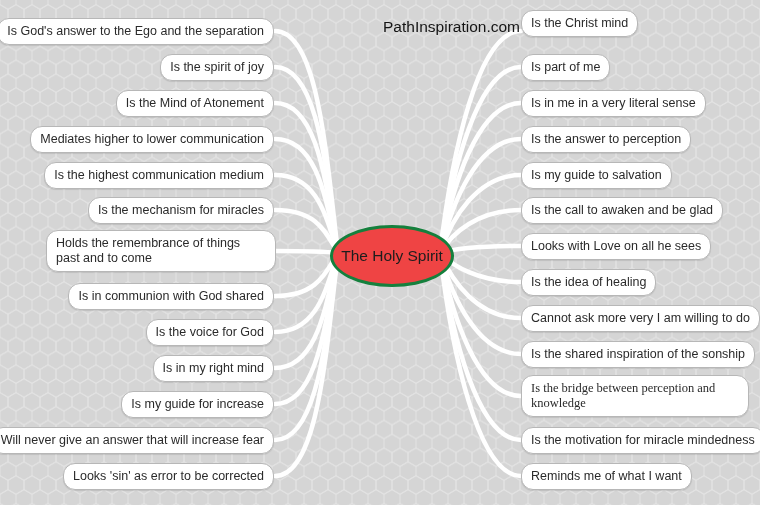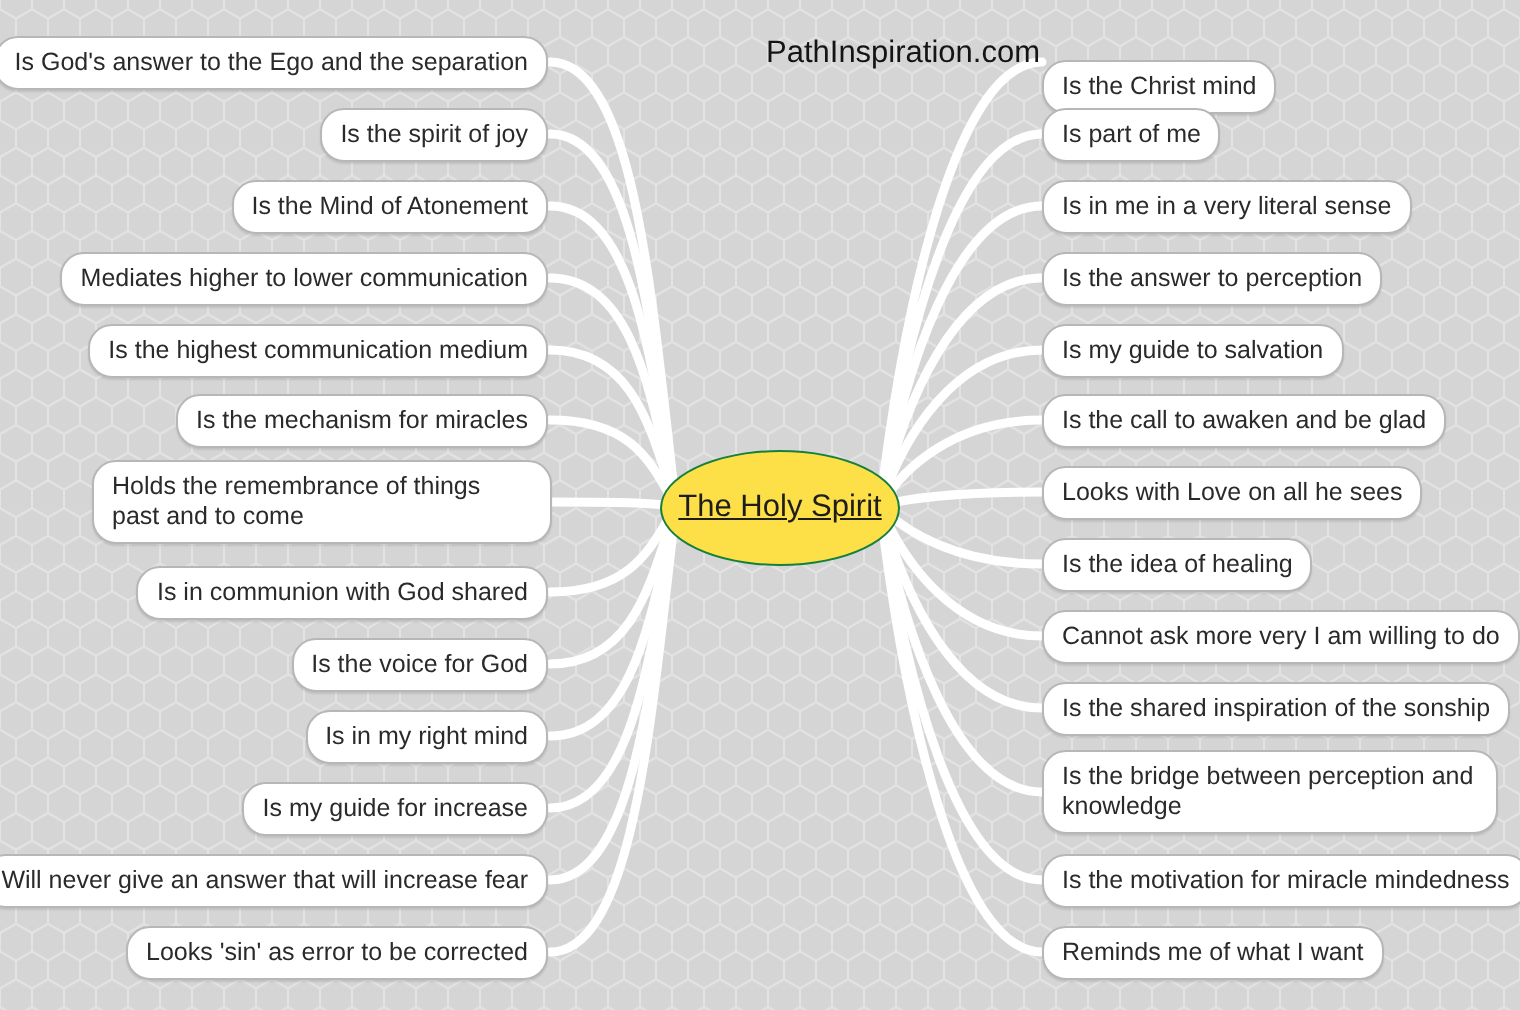--- a/index.html
+++ b/index.html
@@ -19,29 +19,29 @@
     padding:5px 9px;
     font-size:12.5px;line-height:15px;
     color:#2a2a2a;
     white-space:nowrap;
     box-shadow:0 1px 1px rgba(0,0,0,0.10);
   }
   .node.left{right:486px;}
   .node.right{left:521px;}
   .node.wide{white-space:normal;box-sizing:border-box;}
   .node.left.wide{width:230px;right:484px;}
-  .node.right.wide{width:228px;}
+  .node.right.wide{width:228px;font-family:Liberation Serif, serif;}
   .root-ellipse{
     position:absolute;z-index:2;
     left:330px;top:225px;width:118px;height:56px;
-    background:#fde047;
-    border:1px solid #15803d;
+    background:#ef4444;
+    border:3px solid #15803d;
     border-radius:50%;
     display:flex;align-items:center;justify-content:center;
-    font-size:15.5px;color:#1d1d1d;text-decoration:underline;
+    font-size:15.5px;color:#1d1d1d;
   }
   .site-title{
     position:absolute;z-index:2;
     left:335px;top:18px;
     font-size:15.5px;color:#141414;margin-left:48px;
   }
 </style>
 </head>
 <body>
 
@@ -97,21 +97,21 @@
 <div class="node left" style="top:162px">Is the highest communication medium</div>
 <div class="node left" style="top:197px">Is the mechanism for miracles</div>
 <div class="node left wide" style="top:230px">Holds the remembrance of things past and to come</div>
 <div class="node left" style="top:283px">Is in communion with God shared</div>
 <div class="node left" style="top:319px">Is the voice for God</div>
 <div class="node left" style="top:355px">Is in my right mind</div>
 <div class="node left" style="top:391px">Is my guide for increase</div>
 <div class="node left" style="top:427px">Will never give an answer that will increase fear</div>
 <div class="node left" style="top:463px">Looks 'sin' as error to be corrected</div>
 
-<div class="node right" style="top:30px">Is the Christ mind</div>
+<div class="node right" style="top:10px">Is the Christ mind</div>
 <div class="node right" style="top:54px">Is part of me</div>
 <div class="node right" style="top:90px">Is in me in a very literal sense</div>
 <div class="node right" style="top:126px">Is the answer to perception</div>
 <div class="node right" style="top:162px">Is my guide to salvation</div>
 <div class="node right" style="top:197px">Is the call to awaken and be glad</div>
 <div class="node right" style="top:233px">Looks with Love on all he sees</div>
 <div class="node right" style="top:269px">Is the idea of healing</div>
 <div class="node right" style="top:305px">Cannot ask more very I am willing to do</div>
 <div class="node right" style="top:341px">Is the shared inspiration of the sonship</div>
 <div class="node right wide" style="top:375px">Is the bridge between perception and knowledge</div>

